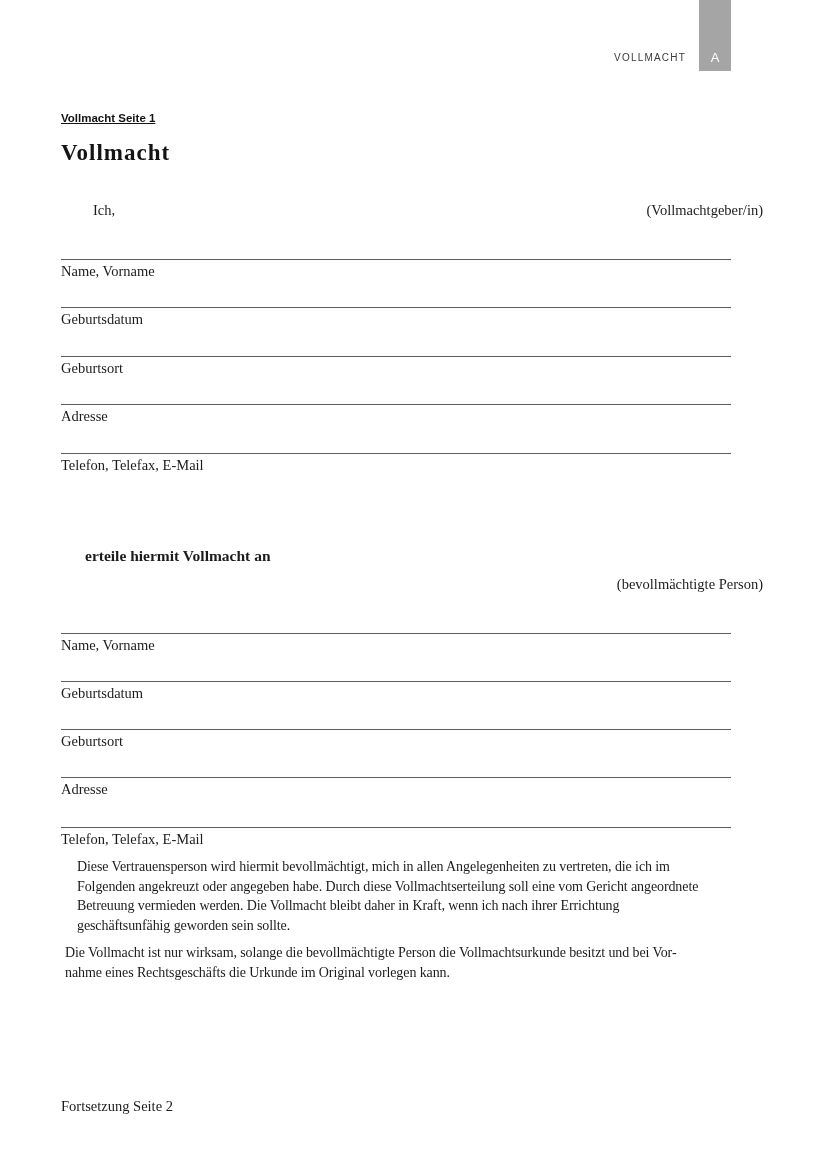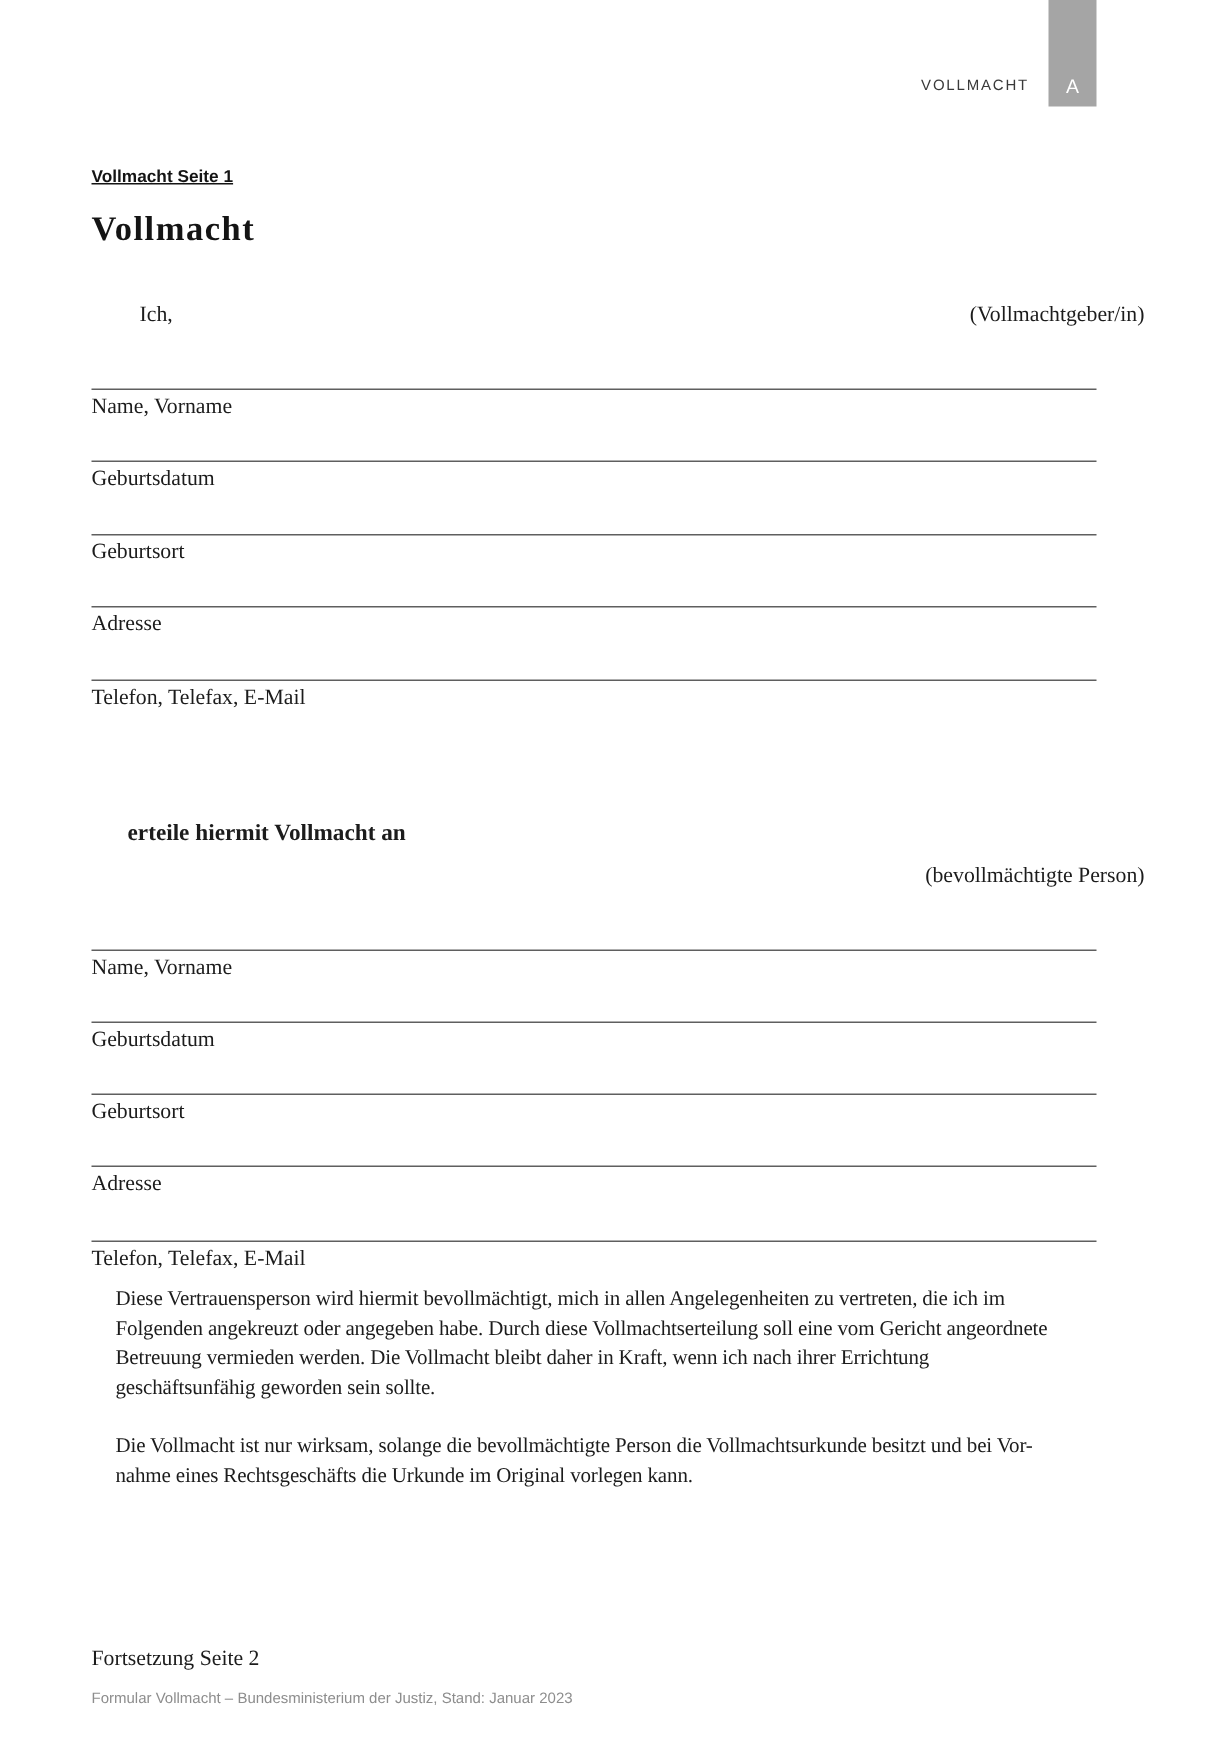--- a/index.html
+++ b/index.html
@@ -147,19 +147,18 @@
   </div>
   <div class="field" style="top:795px">
     <div class="write-area"></div>
     <div class="field-label">Telefon, Telefax, E-Mail</div>
   </div>
 
   <p class="paragraph" id="para1" style="margin:16px">Diese Vertrauensperson wird hiermit bevollmächtigt, mich in allen Angelegenheiten zu vertreten, die ich im
 Folgenden angekreuzt oder angegeben habe. Durch diese Vollmachtserteilung soll eine vom Gericht angeordnete
 Betreuung vermieden werden. Die Vollmacht bleibt daher in Kraft, wenn ich nach ihrer Errichtung
 geschäftsunfähig geworden sein sollte.</p>
-  <p class="paragraph" id="para2" style="margin:16px">Die Vollmacht ist nur wirksam, solange die bevollmächtigte Person die Vollmachtsurkunde besitzt und bei Vor-
+  <p class="paragraph" id="para2" style="margin:4px">Die Vollmacht ist nur wirksam, solange die bevollmächtigte Person die Vollmachtsurkunde besitzt und bei Vor-
 nahme eines Rechtsgeschäfts die Urkunde im Original vorlegen kann.</p>
 
   <div class="continuation">Fortsetzung Seite 2</div>
-  <div class="source">Formular Vollmacht – Bundesministerium der Justiz, Stand: Januar 2023</div>
 
 </div>
 
 </body></html>

